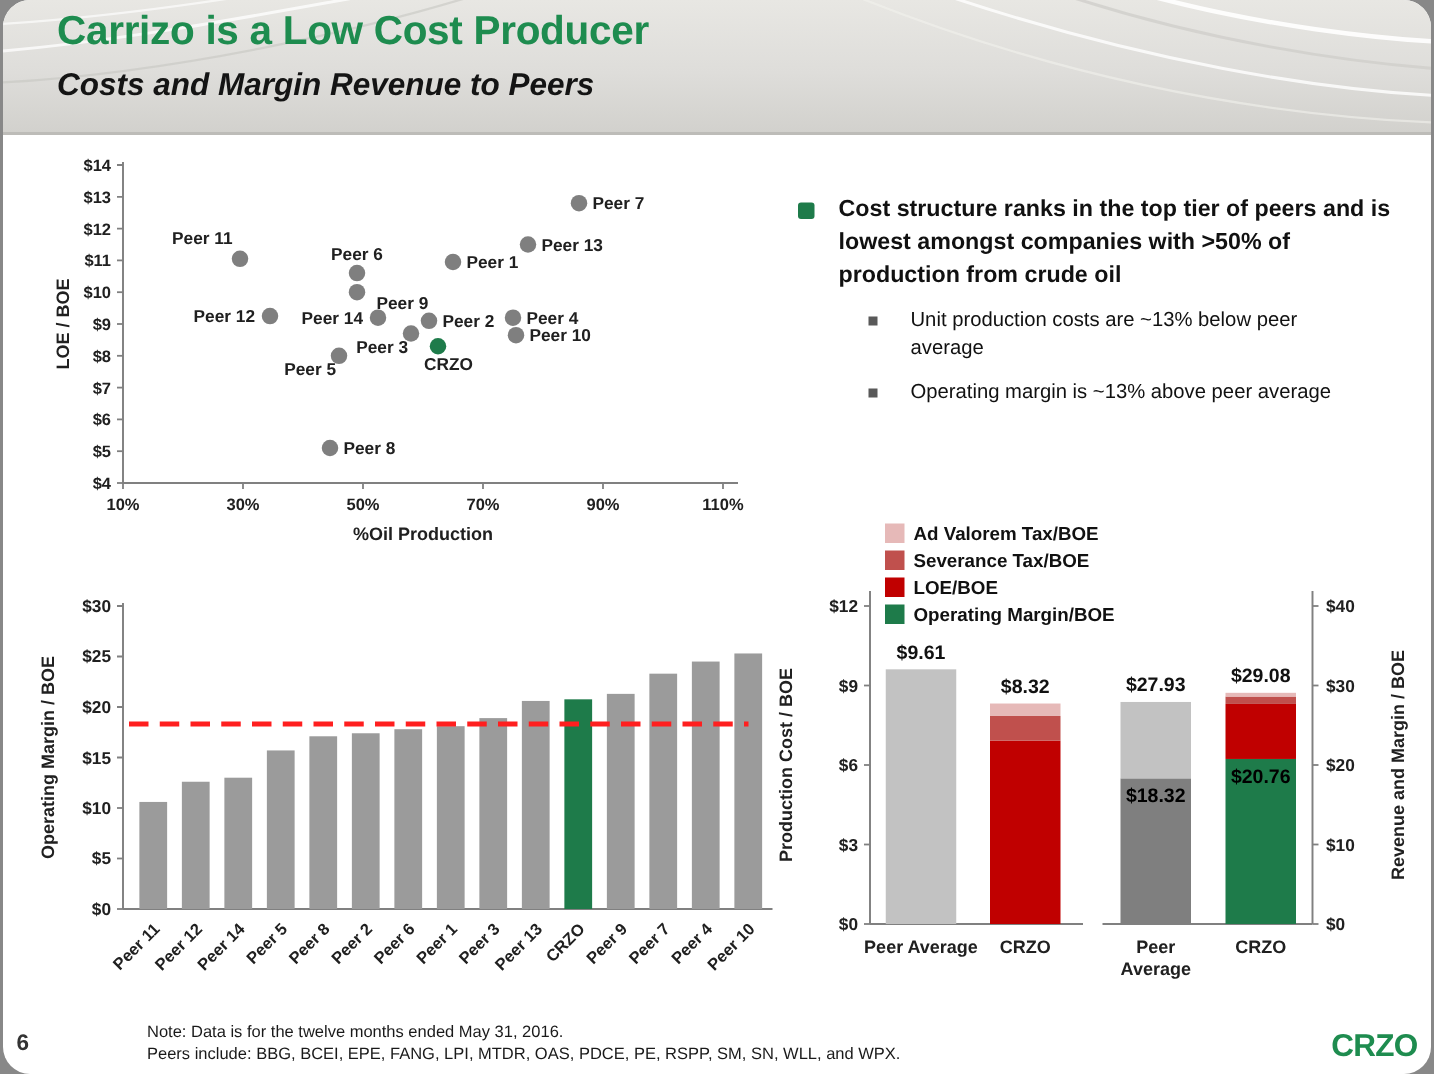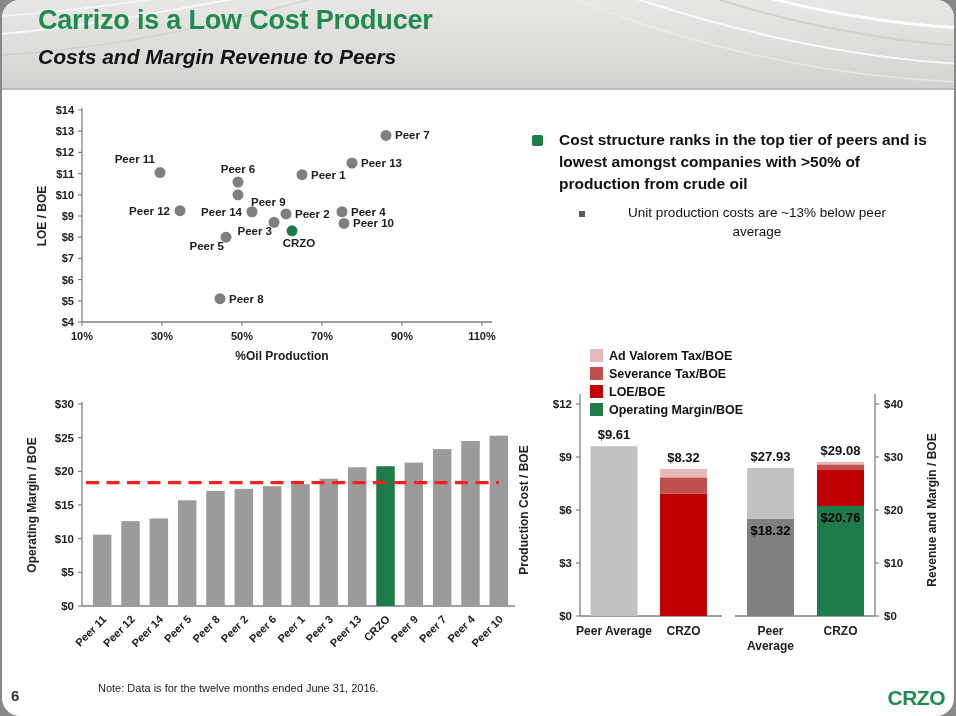--- a/index.html
+++ b/index.html
@@ -26,21 +26,21 @@
   #margin-bar-chart{left:16px;top:390px;}
   #cost-revenue-chart{left:510px;top:344px;}
   .bullets{position:absolute;left:528px;top:110px;width:424px;margin-top:19px;}
   .bullet{display:flex;margin-bottom:9px;}
   .bullet-marker{
     flex:0 0 11px;width:11px;height:11px;border-radius:2px;margin:6px 16px 0 2px;
   }
   .bullet-text{font-size:15.5px;font-weight:bold;color:#111;line-height:1.42;width:385px;}
   .sub-bullet{display:flex;margin:2px 0 10px 49px;}
   .sub-marker{flex:0 0 6px;width:6px;height:6px;background:#595959;margin:7px 22px 0 0;}
-  .sub-text{font-size:13.5px;color:#111;line-height:1.4;width:300px;text-align:center;}
+  .sub-text{font-size:13.5px;color:#111;line-height:1.4;width:300px;}
   .footer-note{
     position:absolute;left:96px;top:681px;font-size:11px;color:#1a1a1a;line-height:1.35;
   }
   .page-number{position:absolute;left:9px;top:687px;font-size:15px;font-weight:bold;color:#333;}
   .company-logo{
     position:absolute;right:9px;top:686px;font-size:21px;font-weight:bold;
     color:#1E8C4F;letter-spacing:-0.5px;
   }
   svg text{font-family:"Liberation Sans",sans-serif;}
 </style>
@@ -136,20 +136,24 @@
 
   <div class="bullets" id="bullets">
       <div class="bullet">
         <span class="bullet-marker" style="background: rgb(30, 123, 74);"></span>
         <div class="bullet-text">Cost structure ranks in the top tier of peers and is lowest amongst companies with &gt;50% of production from crude oil</div>
       </div>
       <div class="sub-bullet">
         <span class="sub-marker"></span>
         <div class="sub-text">Unit production costs are ~13% below peer average</div>
       </div>
+      <div class="sub-bullet">
+        <span class="sub-marker"></span>
+        <div class="sub-text">Operating margin is ~13% above peer average</div>
+      </div>
     </div>
 
   <svg id="margin-bar-chart" class="chart" width="505" height="290">
       <line x1="60" y1="216" x2="64" y2="216" stroke="#808080" stroke-width="1.2"></line>
       <text x="56" y="220" text-anchor="end" font-size="11.5" font-weight="bold" fill="#202020">$0</text>
       <line x1="60" y1="182.33333333333334" x2="64" y2="182.33333333333334" stroke="#808080" stroke-width="1.2"></line>
       <text x="56" y="186.33333333333334" text-anchor="end" font-size="11.5" font-weight="bold" fill="#202020">$5</text>
       <line x1="60" y1="148.66666666666666" x2="64" y2="148.66666666666666" stroke="#808080" stroke-width="1.2"></line>
       <text x="56" y="152.66666666666666" text-anchor="end" font-size="11.5" font-weight="bold" fill="#202020">$10</text>
       <line x1="60" y1="115" x2="64" y2="115" stroke="#808080" stroke-width="1.2"></line>
@@ -248,18 +252,19 @@
       <rect x="305" y="161.97199999999998" width="47" height="110.02800000000002" fill="#1E7B4A"></rect>
       <text x="328.5" y="177.97199999999998" text-anchor="middle" font-size="13" font-weight="bold" fill="#000">$20.76</text>
       <rect x="305" y="125.29600000000002" width="47" height="36.67599999999996" fill="#C00000"></rect>
       <rect x="305" y="120.36700000000002" width="47" height="4.929000000000002" fill="#C0504D"></rect>
       <rect x="305" y="117.876" width="47" height="2.491000000000014" fill="#E6B9B8"></rect>
       <text x="328.5" y="110.876" text-anchor="middle" font-size="13" font-weight="bold" fill="#111">$29.08</text>
       <text x="328.5" y="291" text-anchor="middle" font-size="12" font-weight="bold" fill="#202020">CRZO</text>
     </svg>
 
   <div class="footer-note">
-    <div>Note: Data is for the twelve months ended June 31, 2016.</div>
+    <div>Note: Data is for the twelve months ended May 31, 2016.</div>
+    <div>Peers include: BBG, BCEI, EPE, FANG, LPI, MTDR, OAS, PDCE, PE, RSPP, SM, SN, WLL, and WPX.</div>
   </div>
   <div class="page-number">6</div>
   <div class="company-logo">CRZO</div>
 
 </div>
 
 </body></html>

